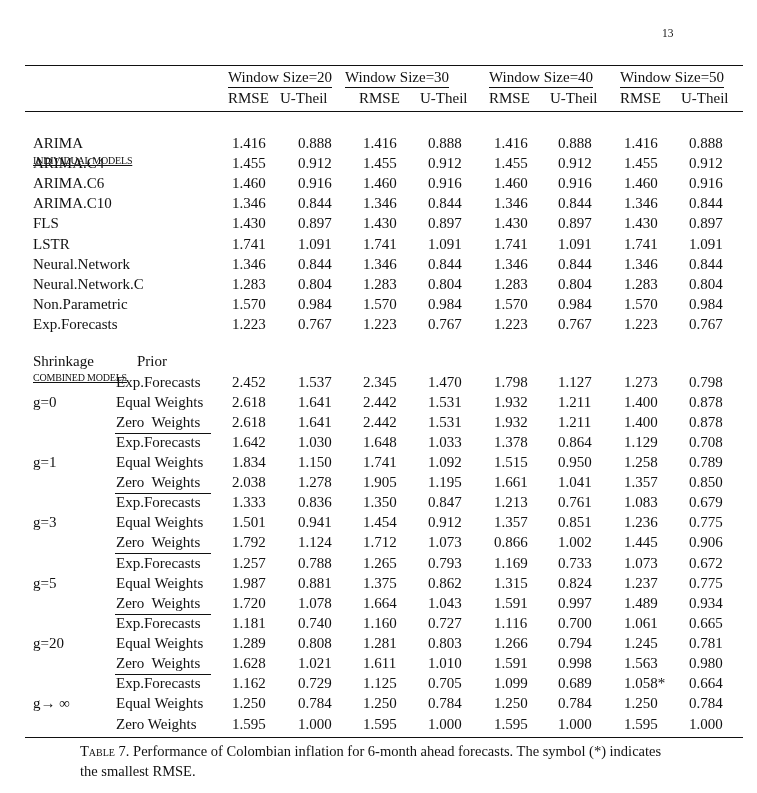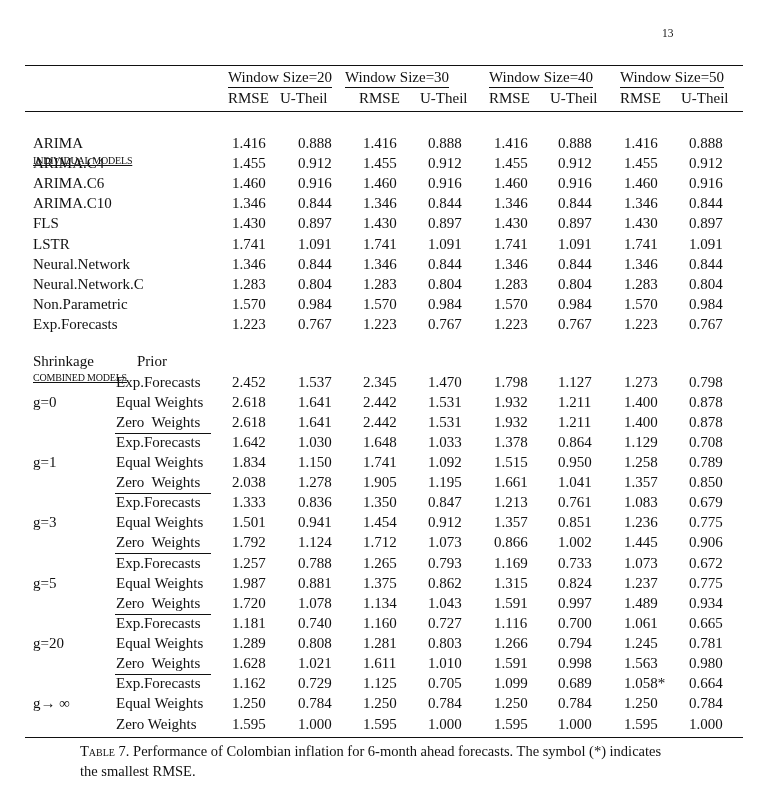--- a/index.html
+++ b/index.html
@@ -311,21 +311,21 @@
       <span class="v" style="left: 428px;">0.862</span>
       <span class="v" style="left: 494px;">1.315</span>
       <span class="v" style="left: 558px;">0.824</span>
       <span class="v" style="left: 624px;">1.237</span>
       <span class="v" style="left: 689px;">0.775</span>
     </div>
     <div class="row" style="top: 594.82px;">
       <span class="prior" style="white-space: pre;">Zero  Weights</span>
       <span class="v" style="left: 232px;">1.720</span>
       <span class="v" style="left: 298px;">1.078</span>
-      <span class="v" style="left: 363px;">1.134</span>
+      <span class="v" style="left: 363px;">1.664</span>
       <span class="v" style="left: 428px;">1.043</span>
       <span class="v" style="left: 494px;">1.591</span>
       <span class="v" style="left: 558px;">0.997</span>
       <span class="v" style="left: 624px;">1.489</span>
       <span class="v" style="left: 689px;">0.934</span>
     </div>
     <div class="uline" style="top: 613.82px;"></div>
     <div class="row" style="top: 614.94px;">
       <span class="prior" style="white-space: pre;">Exp.Forecasts</span>
       <span class="v" style="left: 232px;">1.181</span>

